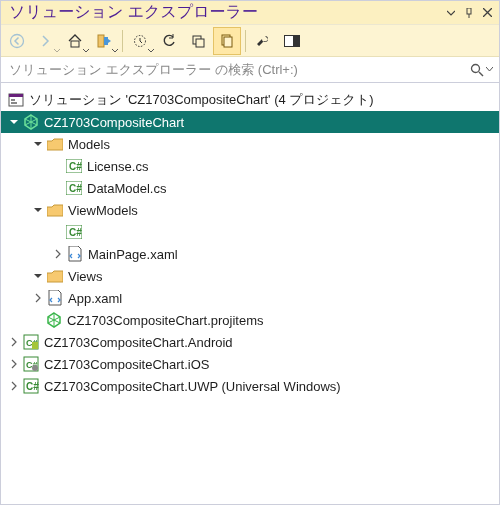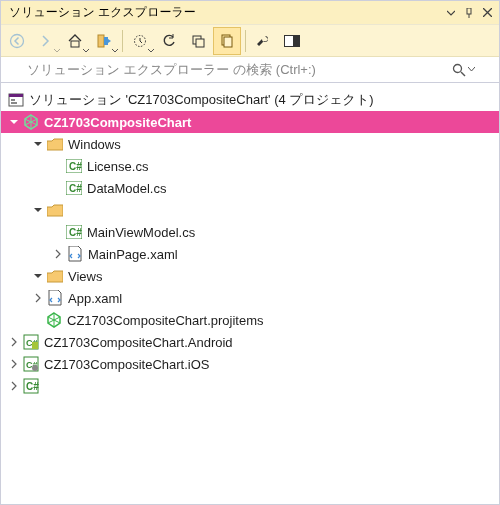--- a/index.html
+++ b/index.html
@@ -20,21 +20,21 @@
     flex-direction: column;
   }
   .titlebar {
     background: #fcf0c1;
     height: 24px;
     display: flex;
     align-items: center;
     padding: 0 4px 0 8px;
     border-bottom: 1px solid #ece7d0;
   }
-  .titlebar-title { flex: 1; color: #000000; font-size: 12px; }
+  .titlebar-title { flex: 1; color: #4c1d95; font-size: 16px; }
   .winbtn {
     width: 16px; height: 16px;
     display: inline-flex; align-items: center; justify-content: center;
     margin-left: 2px;
     color: #404040;
   }
   .toolbar {
     background: #fdf4d2;
     height: 32px;
     display: flex;
@@ -53,21 +53,21 @@
     color: #444;
   }
   .tbtn.disabled { opacity: 0.45; }
   .tbtn.active { background: #ffe8a6; border: 1px solid #e5c365; }
   .tbtn .dd { position:absolute; right:0; bottom:2px; }
   .sep { width: 1px; height: 22px; background: #d3c995; margin: 0 3px; }
   .searchbar {
     display: flex;
     align-items: center;
     border-bottom: 1px solid #cccedb;
-    padding: 4px 24px;
+    padding: 4px 6px;
   }
   .searchbar input {
     flex: 1;
     border: none;
     outline: none;
     font-family: inherit;
     font-size: 13px;
     color: #555;
     background: transparent;
   }
@@ -85,21 +85,21 @@
     display: flex;
     align-items: center;
     height: 22px;
     white-space: nowrap;
   }
   .row .indent { display:inline-block; height:1px; }
   .arrow { width: 14px; height:14px; display:inline-flex; align-items:center; justify-content:center; margin-right:1px;}
   .arrow svg { display:block; }
   .ficon { width:18px; display:inline-flex; align-items:center; justify-content:center; margin-right:4px; }
   .label { color: #1e1e1e; }
-  .row.selected { background: #ec4899; color:#fff;font-weight:bold; }
+  .row.selected { background: #0f766e; color:#fff; }
   .row.selected .label { color:#fff; }
   .bold .label { font-weight: normal; }
   
   svg { display:block; }
 </style>
 </head>
 <body>
 
 <div class="panel">
 
@@ -248,21 +248,21 @@
       <span class="arrow">
           <svg width="10" height="10" viewBox="0 0 10 10">
             <path d="M1 3 L5 7 L9 3 Z" fill="#404040"></path>
           </svg>
         </span>
       <span class="ficon">
         <svg width="16" height="13" viewBox="0 0 16 13">
             <path d="M0 2 L5 2 L7 0 L16 0 L16 11 L0 11 Z" fill="#f7c96f" stroke="#c89a3a" transform="translate(0,1)"></path>
           </svg>
       </span>
-      <span class="label">Windows</span>
+      <span class="label">Models</span>
     </div>
 
     <div class="row">
       <span class="indent" style="width:64px"></span>
       <span class="ficon">
         <svg width="16" height="14" viewBox="0 0 16 14">
             <rect x="0" y="0" width="16" height="14" fill="#fff" stroke="#388a34"></rect>
             <text x="3" y="11" font-size="10" font-weight="bold" fill="#388a34">C#</text>
           </svg>
       </span>
@@ -286,31 +286,31 @@
       <span class="arrow">
           <svg width="10" height="10" viewBox="0 0 10 10">
             <path d="M1 3 L5 7 L9 3 Z" fill="#404040"></path>
           </svg>
         </span>
       <span class="ficon">
         <svg width="16" height="13" viewBox="0 0 16 13">
             <path d="M0 2 L5 2 L7 0 L16 0 L16 11 L0 11 Z" fill="#f7c96f" stroke="#c89a3a" transform="translate(0,1)"></path>
           </svg>
       </span>
+      <span class="label">ViewModels</span>
     </div>
 
     <div class="row">
       <span class="indent" style="width:64px"></span>
       <span class="ficon">
         <svg width="16" height="14" viewBox="0 0 16 14">
             <rect x="0" y="0" width="16" height="14" fill="#fff" stroke="#388a34"></rect>
             <text x="3" y="11" font-size="10" font-weight="bold" fill="#388a34">C#</text>
           </svg>
       </span>
-      <span class="label">MainViewModel.cs</span>
     </div>
 
     <div class="row">
       <span class="indent" style="width:50px"></span>
       <span class="arrow">
           <svg width="10" height="10" viewBox="0 0 10 10">
             <path d="M3 1 L7 5 L3 9" stroke="#606060" fill="none" stroke-width="1.2"></path>
           </svg>
         </span>
       <span class="ficon">
@@ -404,16 +404,17 @@
           <svg width="10" height="10" viewBox="0 0 10 10">
             <path d="M3 1 L7 5 L3 9" stroke="#606060" fill="none" stroke-width="1.2"></path>
           </svg>
         </span>
       <span class="ficon">
         <svg width="16" height="16" viewBox="0 0 16 16">
             <rect x="1" y="1" width="14" height="14" stroke="#388a34" fill="#fff"></rect>
             <text x="3" y="12" font-size="10" font-weight="bold" fill="#388a34">C#</text>
           </svg>
       </span>
+      <span class="label">CZ1703CompositeChart.UWP (Universal Windows)</span>
     </div>
 
   </div>
 </div>
 
 </body></html>

